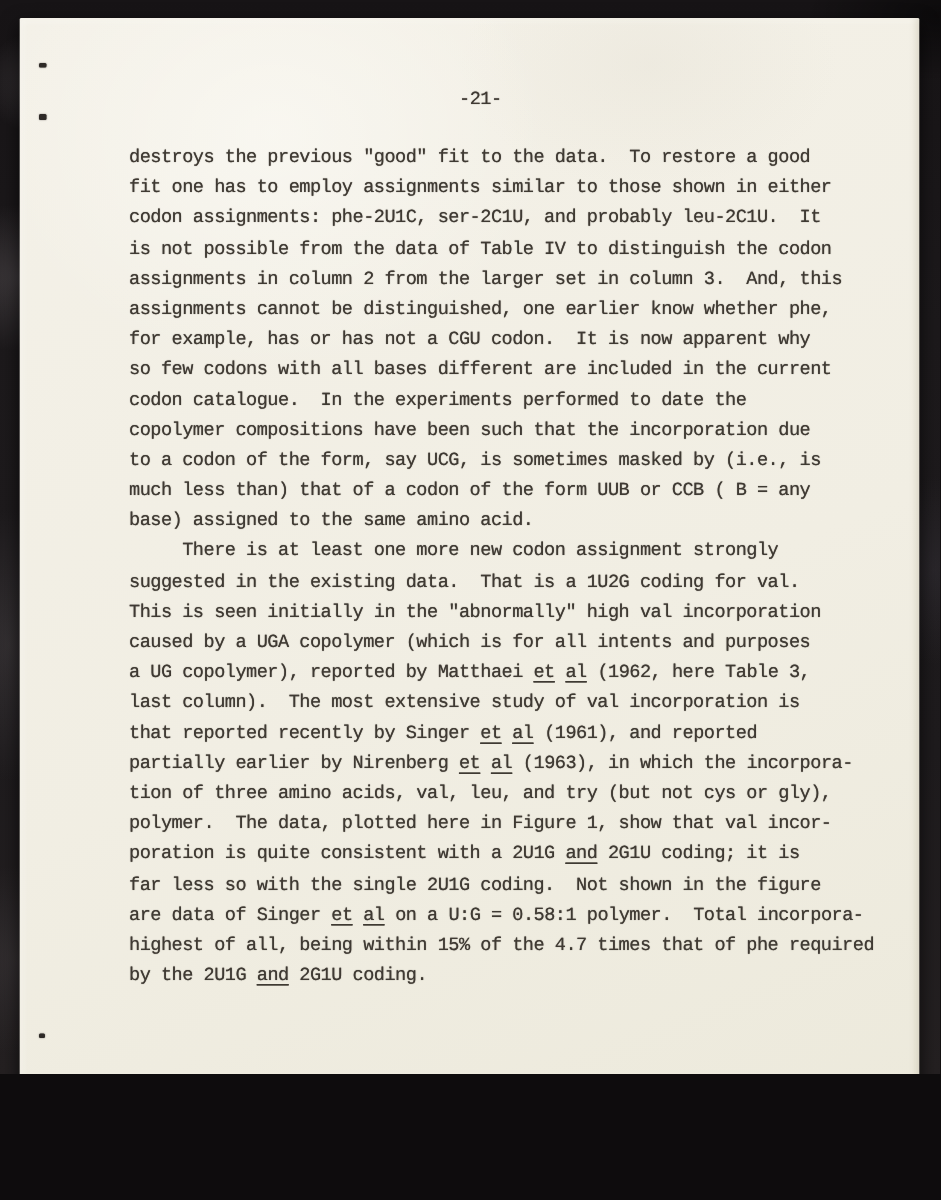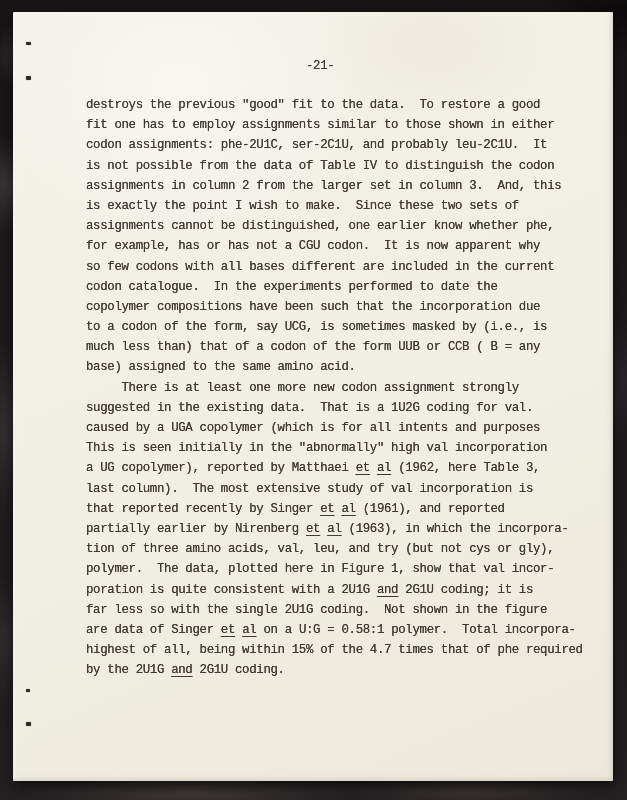--- a/index.html
+++ b/index.html
@@ -1,18 +1,18 @@
 <!DOCTYPE html>
 <html><head>
 <meta charset="utf-8">
 <style>
   html,body{margin:0;padding:0;background:#0e0c0d;}
   .scan{
     position:relative;
-    width:627px;height:800px;
+    width:627px;height:716px;
     overflow:hidden;
     font-family:"Liberation Mono","DejaVu Sans Mono",monospace;
   }
   .backdrop{
     position:absolute;left:0;top:0;right:0;bottom:0;
     background:
       radial-gradient(ellipse 60px 50px at 30px 55px, rgba(128,122,125,0.30), transparent 70%),
       radial-gradient(ellipse 90px 70px at 14px 185px, rgba(120,113,116,0.34), transparent 70%),
       radial-gradient(ellipse 55px 130px at 6px 430px, rgba(108,102,105,0.28), transparent 70%),
       radial-gradient(ellipse 70px 90px at 10px 640px, rgba(100,94,97,0.24), transparent 70%),
@@ -66,33 +66,32 @@
 <div class="scan">
   <div class="backdrop"></div>
   <div class="paper">
     <div class="page-number">-21-</div>
     <div class="doc-body">
         <div class="tline"><span>destroys the previous "good" fit to the data.  To restore a good</span></div>
         <div class="tline"><span>fit one has to employ assignments similar to those shown in either</span></div>
         <div class="tline"><span>codon assignments: phe-2U1C, ser-2C1U, and probably leu-2C1U.  It</span></div>
         <div class="tline"><span>is not possible from the data of Table IV to distinguish the codon</span></div>
         <div class="tline"><span>assignments in column 2 from the larger set in column 3.  And, this</span></div>
-        <div class="tline"><span>is exactly the point I wish to make.  Since these two sets of</span></div>
         <div class="tline"><span>assignments cannot be distinguished, one earlier know whether phe,</span></div>
         <div class="tline"><span>for example, has or has not a CGU codon.  It is now apparent why</span></div>
         <div class="tline"><span>so few codons with all bases different are included in the current</span></div>
         <div class="tline"><span>codon catalogue.  In the experiments performed to date the</span></div>
         <div class="tline"><span>copolymer compositions have been such that the incorporation due</span></div>
         <div class="tline"><span>to a codon of the form, say UCG, is sometimes masked by (i.e., is</span></div>
         <div class="tline"><span>much less than) that of a codon of the form UUB or CCB ( B = any</span></div>
         <div class="tline"><span>base) assigned to the same amino acid.</span></div>
         <div class="tline"><span>     There is at least one more new codon assignment strongly</span></div>
         <div class="tline"><span>suggested in the existing data.  That is a 1U2G coding for val.</span></div>
+        <div class="tline"><span>This is seen initially in the "abnormally" high val incorporation</span></div>
         <div class="tline"><span>caused by a UGA copolymer (which is for all intents and purposes</span></div>
-        <div class="tline"><span>This is seen initially in the "abnormally" high val incorporation</span></div>
         <div class="tline"><span>a UG copolymer), reported by Matthaei </span><span class="u">et</span><span> </span><span class="u">al</span><span> (1962, here Table 3,</span></div>
         <div class="tline"><span>last column).  The most extensive study of val incorporation is</span></div>
         <div class="tline"><span>that reported recently by Singer </span><span class="u">et</span><span> </span><span class="u">al</span><span> (1961), and reported</span></div>
         <div class="tline"><span>partially earlier by Nirenberg </span><span class="u">et</span><span> </span><span class="u">al</span><span> (1963), in which the incorpora-</span></div>
         <div class="tline"><span>tion of three amino acids, val, leu, and try (but not cys or gly),</span></div>
         <div class="tline"><span>polymer.  The data, plotted here in Figure 1, show that val incor-</span></div>
         <div class="tline"><span>poration is quite consistent with a 2U1G </span><span class="u">and</span><span> 2G1U coding; it is</span></div>
         <div class="tline"><span>far less so with the single 2U1G coding.  Not shown in the figure</span></div>
         <div class="tline"><span>are data of Singer </span><span class="u">et</span><span> </span><span class="u">al</span><span> on a U:G = 0.58:1 polymer.  Total incorpora-</span></div>
         <div class="tline"><span>highest of all, being within 15% of the 4.7 times that of phe required</span></div>

